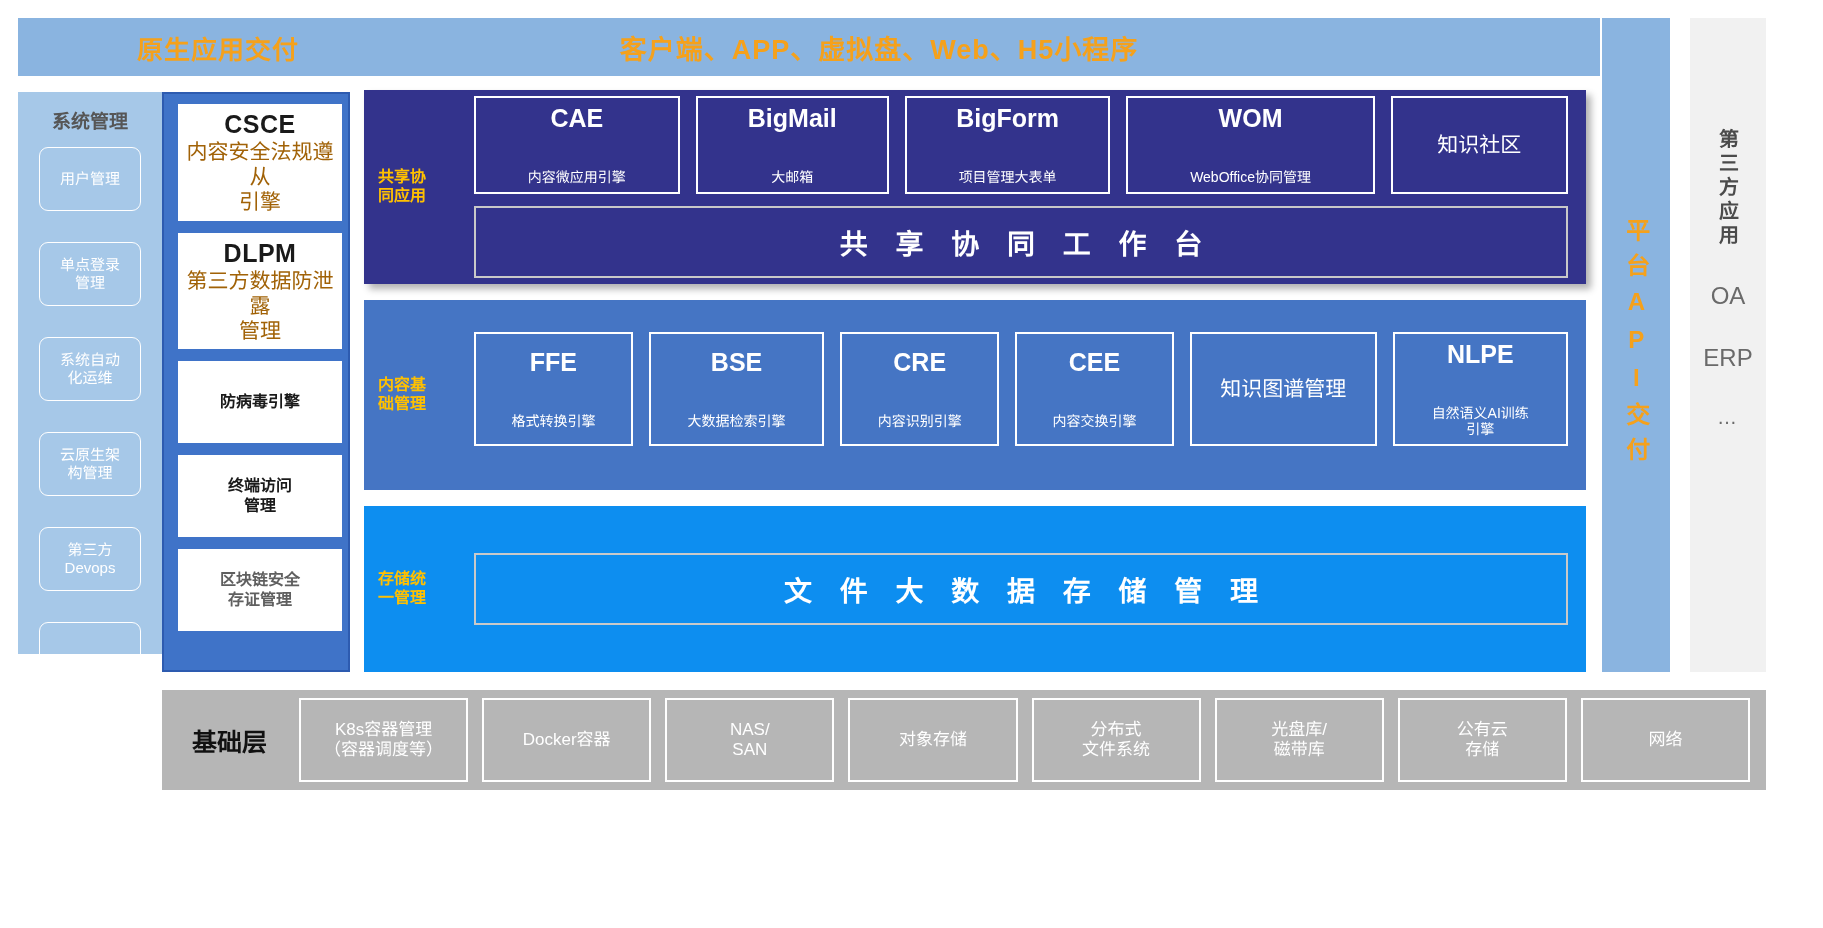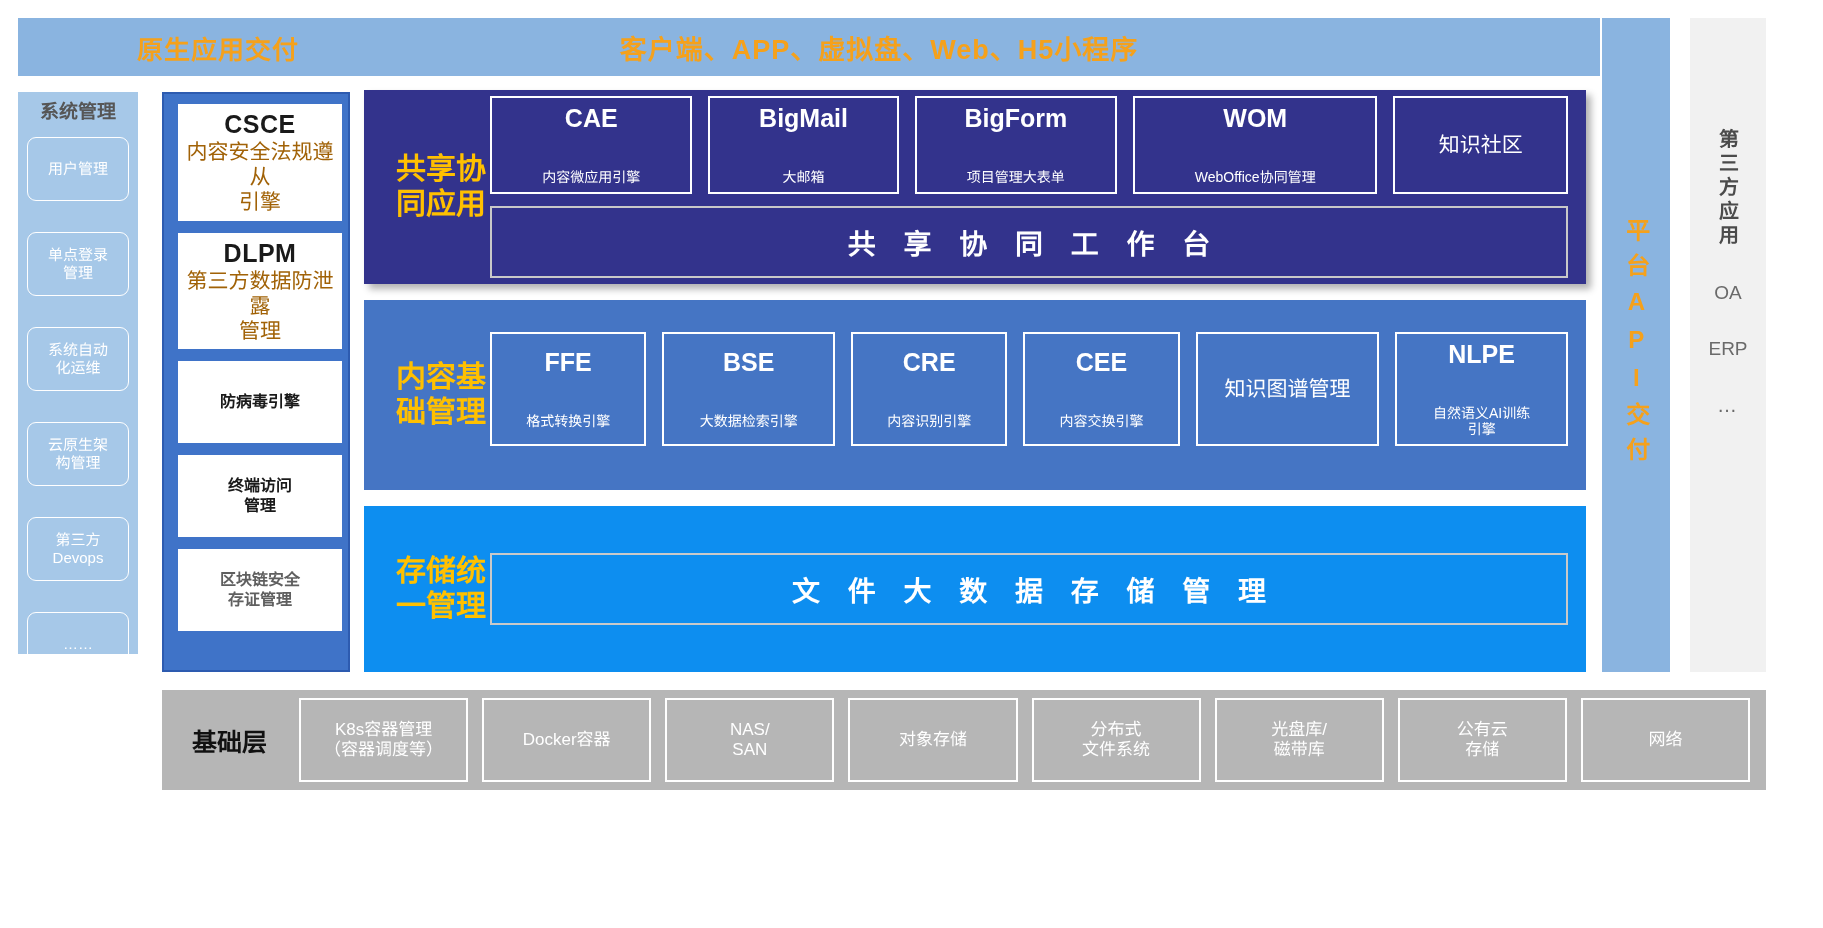--- a/index.html
+++ b/index.html
@@ -34,23 +34,23 @@
     letter-spacing: 1px;
   }
   #top-banner .seg2 {
     flex: 1; text-align: center;
     color: #f5a11b; font-weight: bold; font-size: 27px;
     letter-spacing: 1px; padding-right: 260px;
   }
 
   
   #sys-col {
-    left: 18px; top: 92px; width: 120px; height: 562px;
+    left: 18px; top: 92px; width: 144px; height: 562px;
     background: #a6c8e8;
-    padding-top: 4px;
+    padding-top: 14px;
   }
   #sys-col .col-title {
     text-align: center; color: #565656;
     font-weight: bold; font-size: 19px;
     margin-bottom: 14px;
   }
   .sys-item {
     margin: 0 auto 31px auto;
     width: 96px; min-height: 56px;
     border: 1.5px solid #ffffff;
@@ -90,23 +90,23 @@
 
   
   #collab-panel {
     left: 364px; top: 90px; width: 1222px; height: 194px;
     background: #33338c;
     box-shadow: 5px 5px 7px rgba(0,0,0,.30);
     display: flex; align-items: center;
   }
   .panel-label {
     flex: 0 0 92px;
-    color: #ffc000; font-weight: bold; font-size: 30px;
-    line-height: 1.16; text-align: right;
-    padding-left: 30px;
+    color: #ffc000; font-weight: bold; font-size: 16px;
+    line-height: 1.16; text-align: left;
+    padding-left: 14px;
   }
   .panel-body { flex: 1; padding: 10px 18px 10px 4px; }
   .chip-row { display: flex; gap: 16px; margin-bottom: 12px; }
   .chip {
     border: 2px solid #ffffff;
     color: #ffffff;
     text-align: center;
     display: flex; flex-direction: column;
     align-items: center; justify-content: center;
     padding: 7px 8px;
@@ -166,21 +166,21 @@
     left: 1690px; top: 18px; width: 76px; height: 654px;
     background: #f1f1f1;
     display: flex; flex-direction: column; align-items: center;
   }
   #third-col .vtitle {
     color: #4b4b4b; font-weight: bold; font-size: 20px;
     writing-mode: vertical-rl; text-orientation: upright;
     letter-spacing: 4px; margin-top: 110px;
   }
   #third-col .tp-item {
-    color: #6a6a6a; font-size: 19px; margin-top: 34px;
+    color: #6a6a6a; font-size: 24px; margin-top: 34px;
   }
   #third-col .tp-item.dots { font-size: 20px; letter-spacing: 2px; }
 
   
   #infra-bar {
     left: 162px; top: 690px; width: 1604px; height: 100px;
     background: #b6b6b6;
     display: flex; align-items: center; padding: 0 16px;
     gap: 14px;
   }

